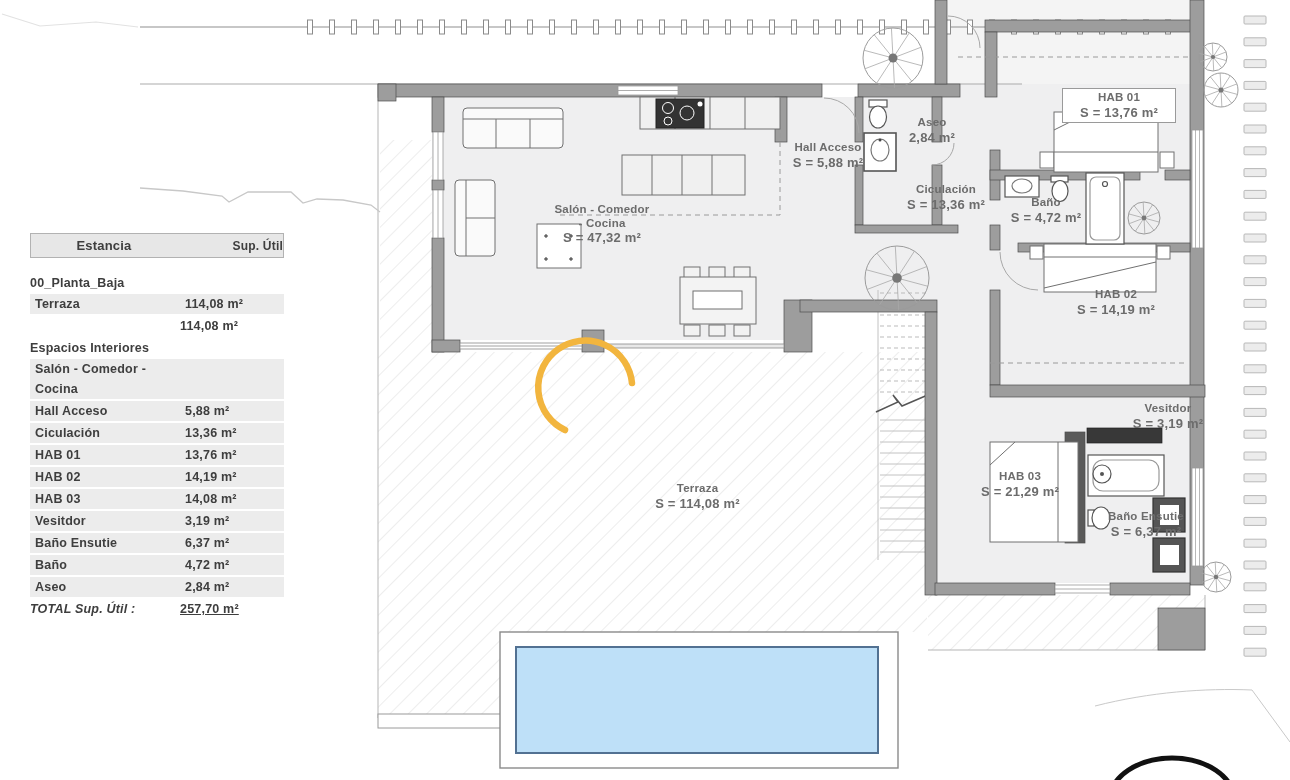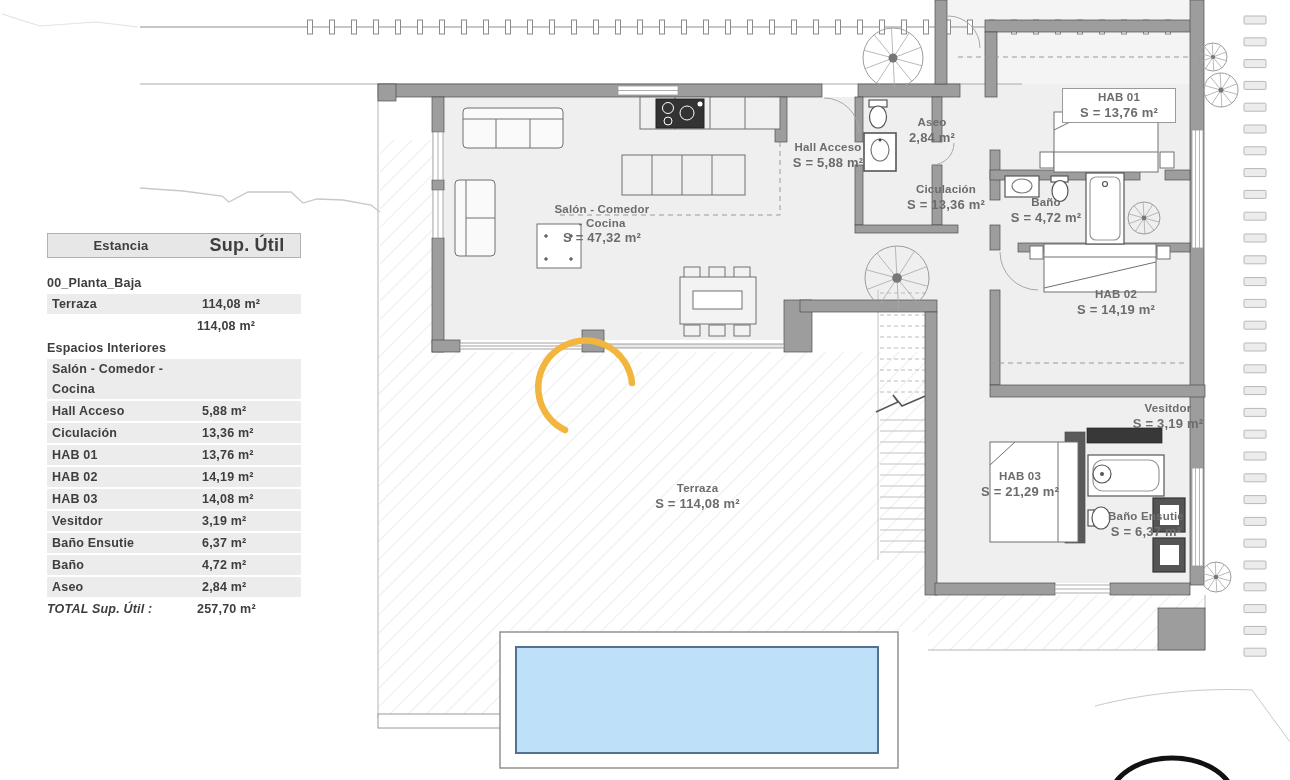--- a/index.html
+++ b/index.html
@@ -1,36 +1,36 @@
 <!DOCTYPE html>
 <html><head>
 <meta charset="utf-8">
 <style>
   html,body{margin:0;padding:0;background:#fff;width:1290px;height:780px;overflow:hidden;
     font-family:"Liberation Sans", sans-serif;}
   #stage{position:relative;width:1290px;height:780px;background:#fff;}
   #plan-svg{position:absolute;left:0;top:0;}
 
   
-  #area-table{position:absolute;left:47px;top:233px;width:254px;font-weight:bold;
+  #area-table{position:absolute;left:30px;top:233px;width:254px;font-weight:bold;
     color:#3e3e3e;font-size:12.5px;letter-spacing:.2px;}
   .tbl-header{display:flex;background:#e7e7e7;border:1px solid #b2b2b2;height:23px;
     align-items:center;margin-bottom:15px;}
   .tbl-header .h1{width:146px;text-align:center;font-size:13px;}
-  .tbl-header .h2{flex:1;text-align:center;font-size:18px;}
+  .tbl-header .h2{flex:1;text-align:right;font-size:12px;}
   .tbl-title{line-height:21px;white-space:nowrap;}
   .tbl-row{display:flex;background:#ececec;margin-bottom:2px;}
   .tbl-row .c1{width:142px;padding-left:5px;line-height:20px;}
   .tbl-row .c2{flex:1;padding-left:8px;line-height:20px;white-space:nowrap;}
   .tbl-sub{display:flex;margin-bottom:2px;}
   .tbl-sub .c1{width:142px;}
   .tbl-sub .c2{flex:1;padding-left:8px;line-height:20px;}
   .tbl-total{display:flex;}
   .tbl-total .c1{width:142px;line-height:21px;white-space:nowrap;font-style:italic;}
-  .tbl-total .c2{flex:1;padding-left:8px;line-height:21px;}
+  .tbl-total .c2{flex:1;padding-left:8px;line-height:21px;text-decoration:underline;}
 
   
   .plan-label{position:absolute;text-align:center;color:#6c6c6c;font-weight:bold;
     font-size:11.5px;line-height:13.5px;letter-spacing:.2px;z-index:3;}
   .plan-label .pl-a{font-size:13px;margin-top:1px;white-space:nowrap;}
   .plan-label.boxed{background:#fff;border:1px solid #9a9a9a;padding:2px 0 3px;}
 </style>
 </head>
 <body>
 

